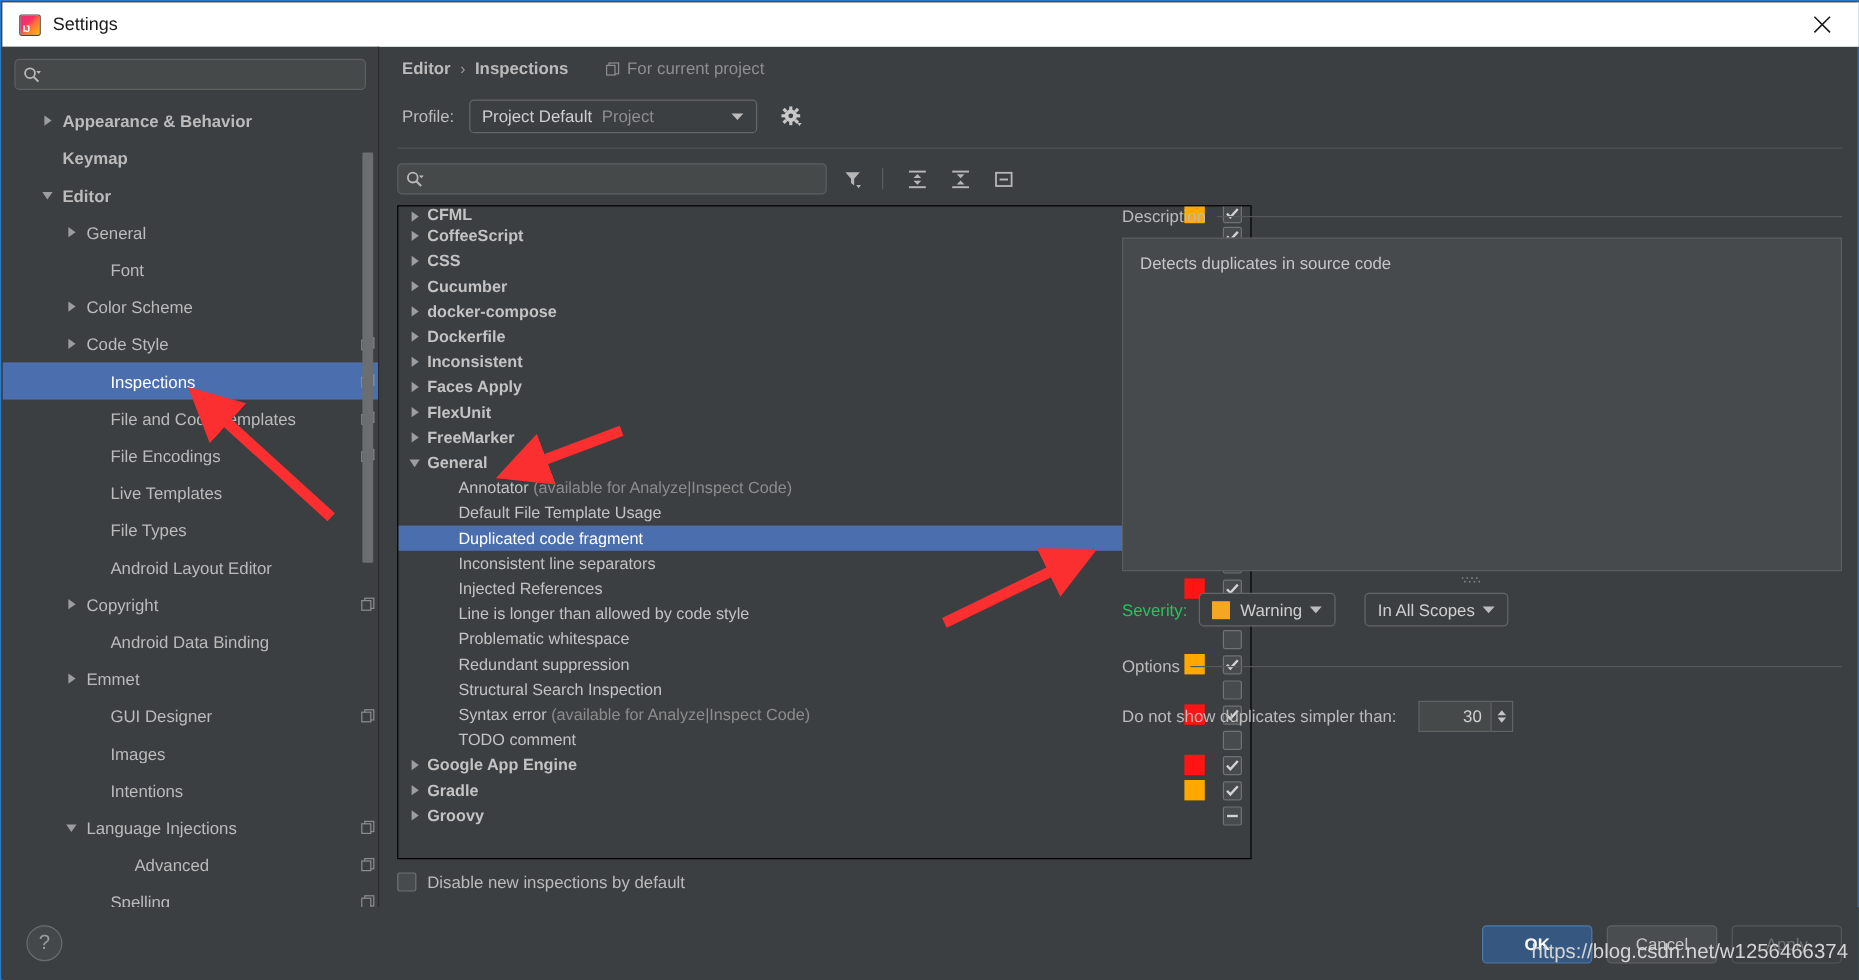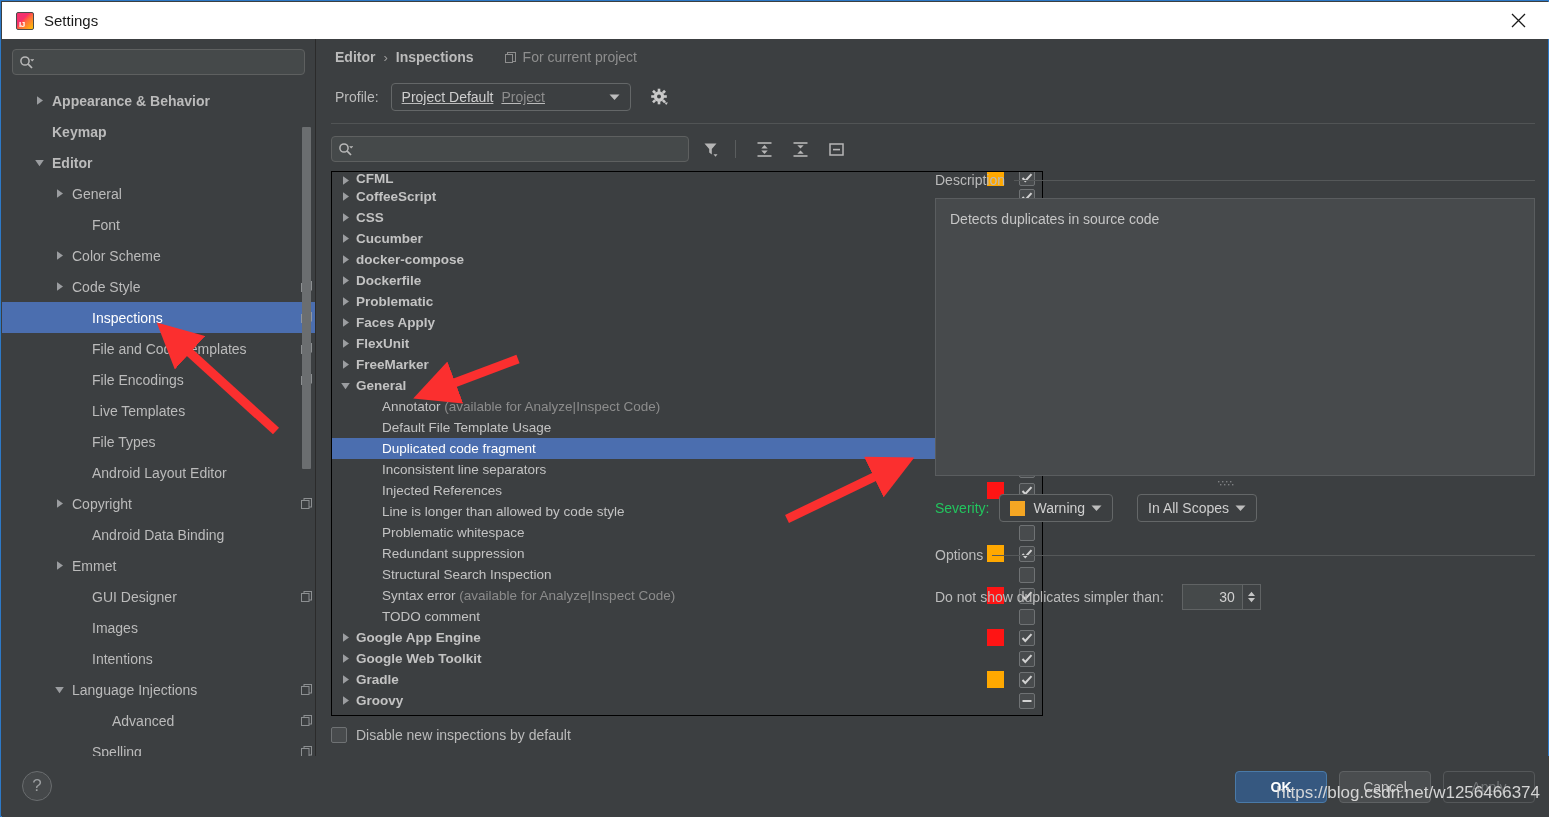--- a/index.html
+++ b/index.html
@@ -76,21 +76,21 @@
   .crumbs .c2{font-weight:bold;color:#bbbbbb;}
   .forproj{margin-left:30px;display:flex;align-items:center;color:#8e8e8e;font-size:14px;}
   .forproj .pi{margin-right:6px;display:flex;}
 
   .profrow{position:absolute;left:18px;top:44px;display:flex;align-items:center;}
   .profile-label{font-size:14px;color:#bbbbbb;margin-right:12px;}
   .combo{
     height:28px;background:#3c3f41;border:1px solid #646768;border-radius:4px;
     display:flex;align-items:center;padding:0 4px 0 10px;box-sizing:border-box;
   }
-  .combo.profile{width:240px;text-decoration:underline;}
+  .combo.profile{width:240px;}
   .combo .cval{font-size:14px;color:#cfcfcf;}
   .combo .cval2{font-size:14px;color:#8d8d8d;margin-left:8px;}
   .combo .arrow{margin-left:auto;padding:0 6px;display:flex;align-items:center;}
   .gear{margin-left:18px;width:22px;height:22px;display:flex;align-items:center;justify-content:center;}
 
   .hr-top{position:absolute;left:14px;right:14px;top:84px;height:1px;background:#515455;}
 
   .toolrow{position:absolute;left:14px;top:96px;display:flex;align-items:center;}
   .toolsearch{width:358px;}
   .tbtn{width:28px;height:28px;display:flex;align-items:center;justify-content:center;margin-left:8px;cursor:pointer;}
@@ -597,21 +597,21 @@
                   </svg>
                 </span>
               </span>
             </div>
             <div class="irow">
               <span class="itw" style="margin-left: 4px;">
                 <svg width="11" height="11" viewBox="0 0 11 11">
                   <path d="M3,1.2 L9,5.5 L3,9.8 z" fill="#9b9da0"></path>
                 </svg>
               </span>
-              <span class="ilab bold"><span>Problematic</span></span>
+              <span class="ilab bold"><span>Inconsistent</span></span>
               <span class="chipcell"></span>
               <span class="cbcell">
                 <span class="cbx">
                   <svg width="12" height="12" viewBox="0 0 12 12">
                     <path d="M1.5,6 L4.3,9 L10.5,2.2" stroke="#d2d2d2" stroke-width="2" fill="none"></path>
                   </svg>
                 </span>
               </span>
             </div>
             <div class="irow">
@@ -809,36 +809,20 @@
             <div class="irow">
               <span class="itw" style="margin-left: 4px;">
                 <svg width="11" height="11" viewBox="0 0 11 11">
                   <path d="M3,1.2 L9,5.5 L3,9.8 z" fill="#9b9da0"></path>
                 </svg>
               </span>
               <span class="ilab bold"><span>Google App Engine</span></span>
               <span class="chipcell">
                 <span class="chip" style="background: rgb(255, 20, 20);"></span>
               </span>
-              <span class="cbcell">
-                <span class="cbx">
-                  <svg width="12" height="12" viewBox="0 0 12 12">
-                    <path d="M1.5,6 L4.3,9 L10.5,2.2" stroke="#d2d2d2" stroke-width="2" fill="none"></path>
-                  </svg>
-                </span>
-              </span>
-            </div>
-            <div class="irow">
-              <span class="itw" style="margin-left: 4px;">
-                <svg width="11" height="11" viewBox="0 0 11 11">
-                  <path d="M3,1.2 L9,5.5 L3,9.8 z" fill="#9b9da0"></path>
-                </svg>
-              </span>
-              <span class="ilab bold"><span>Google Web Toolkit</span></span>
-              <span class="chipcell"></span>
               <span class="cbcell">
                 <span class="cbx">
                   <svg width="12" height="12" viewBox="0 0 12 12">
                     <path d="M1.5,6 L4.3,9 L10.5,2.2" stroke="#d2d2d2" stroke-width="2" fill="none"></path>
                   </svg>
                 </span>
               </span>
             </div>
             <div class="irow">
               <span class="itw" style="margin-left: 4px;">

